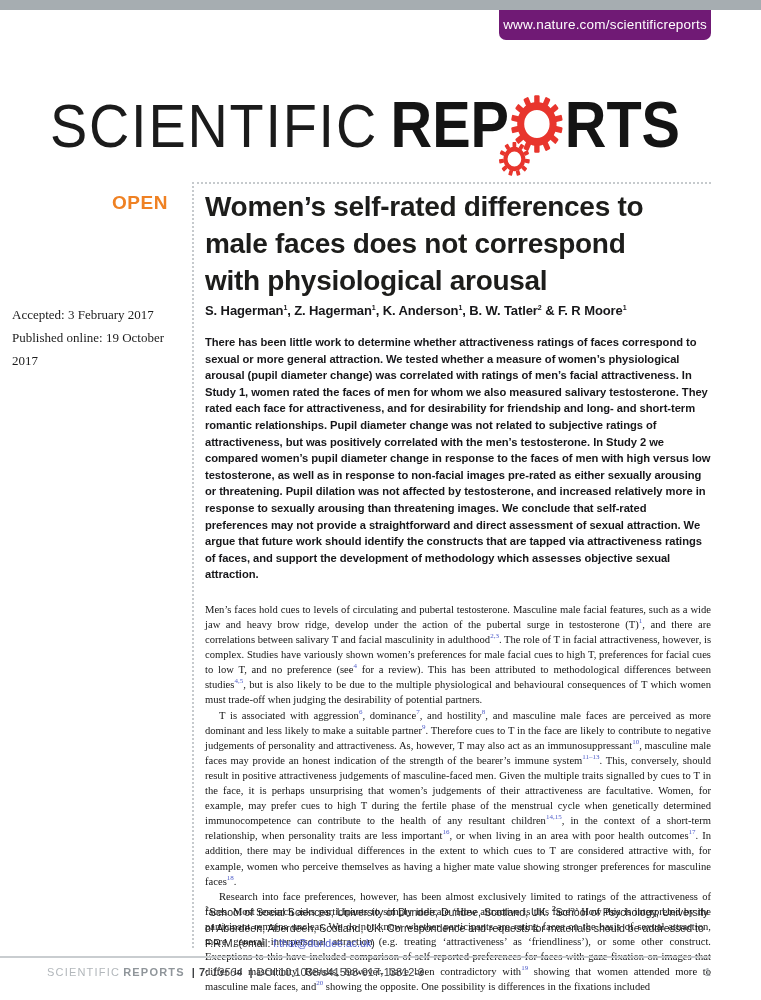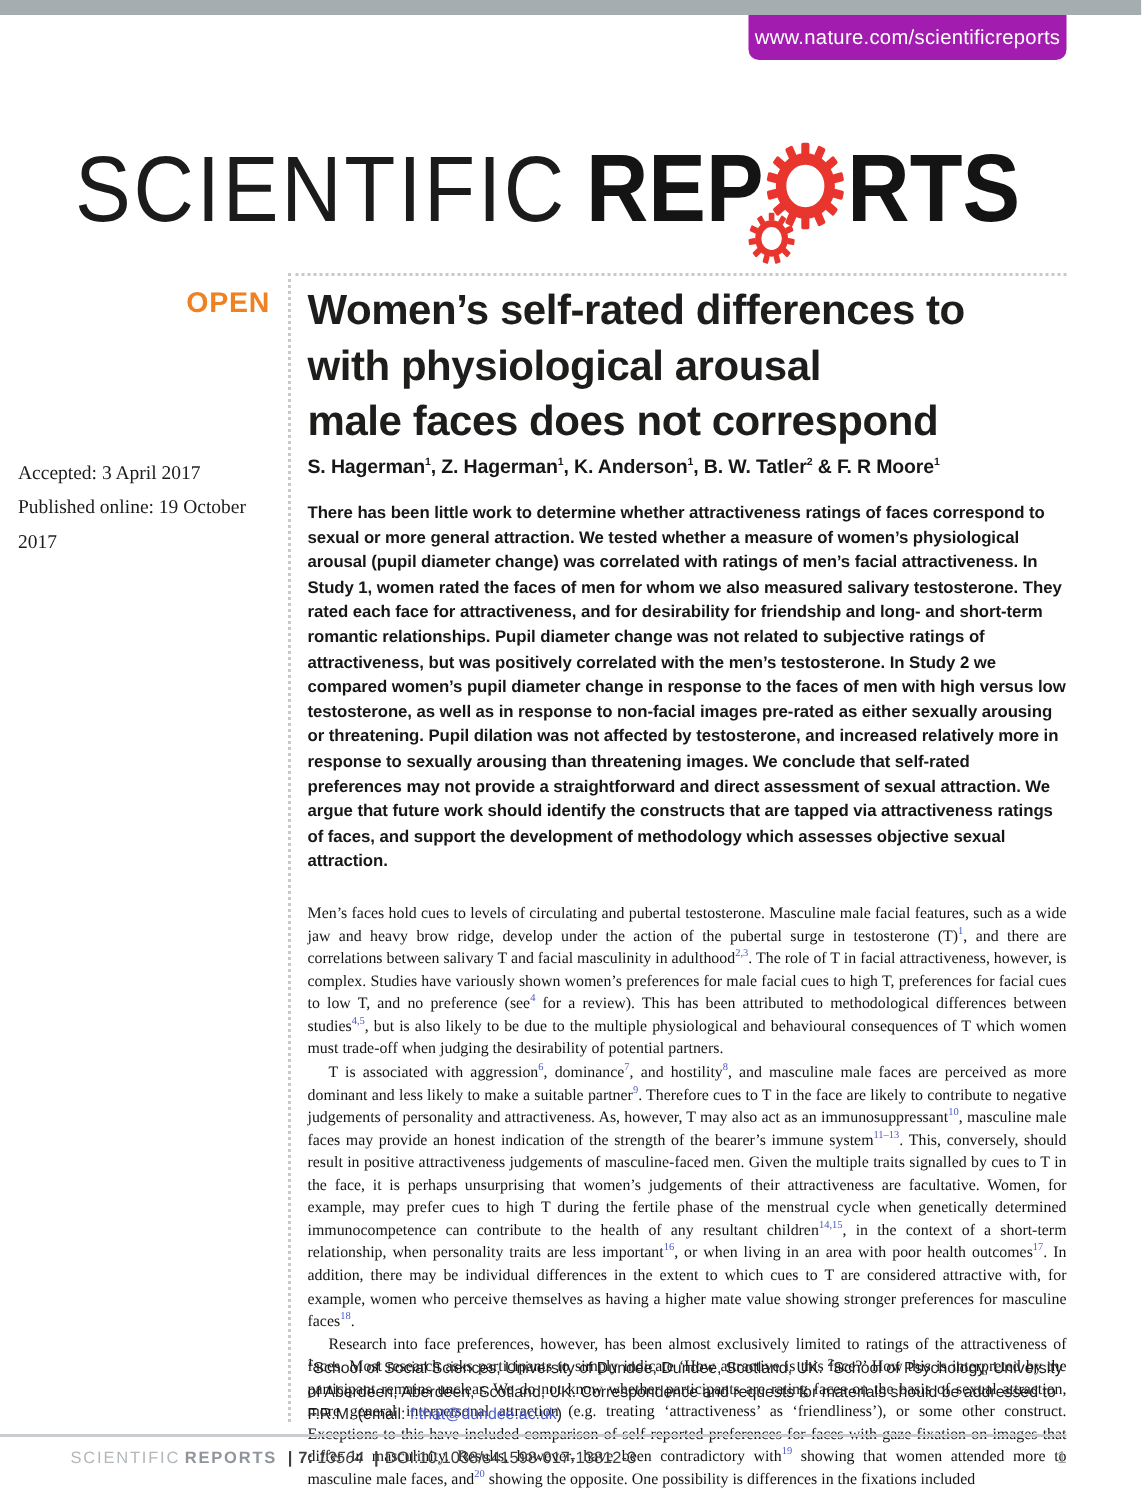--- a/index.html
+++ b/index.html
@@ -1,35 +1,35 @@
 <!DOCTYPE html>
 <html><head>
 <meta charset="utf-8">
 <style>
   html,body{margin:0;padding:0;background:#ffffff;}
   .page{position:relative;width:761px;height:1000px;background:#fff;overflow:hidden;
         font-family:"Liberation Sans",sans-serif;color:#1a1a1a;}
 
   .topbar{position:absolute;top:0;left:0;width:761px;height:10px;background:#a6adb1;}
-  .url-badge{position:absolute;top:10px;left:499px;width:212px;height:30px;background:#a21caf;
+  .url-badge{position:absolute;top:10px;left:499px;width:212px;height:30px;background:#701a75;
              color:#fff;font-size:13.5px;line-height:30px;text-align:center;
              border-radius:0 0 7px 7px;letter-spacing:.2px;}
 
   .logo{position:absolute;top:88px;left:50px;white-space:nowrap;
         transform:scaleX(.9);transform-origin:left bottom;}
   .logo-thin{font-size:62px;font-weight:100;letter-spacing:2px;color:#1b1b1b;}
   .logo-bold{font-size:64px;font-weight:700;letter-spacing:0;color:#141414;margin-left:14px;}
   .gear-wrap{position:relative;display:inline-block;width:60px;height:60px;vertical-align:-7px;margin:0 1px;}
   .gear-big{position:absolute;top:0;left:0;width:60px;height:60px;}
   .gear-small{position:absolute;left:-14px;bottom:-24px;width:38px;height:38px;}
 
   .dotted-h{position:absolute;left:192px;top:182px;width:519px;border-top:2px dotted #c6cacd;}
   .dotted-v{position:absolute;left:192px;top:182px;height:766px;border-left:2px dotted #c6cacd;}
 
-  .open{position:absolute;left:100px;top:192px;width:80px;text-align:right;
+  .open{position:absolute;left:100px;top:192px;width:80px;text-align:center;
         font-size:19px;font-weight:700;color:#ef8123;letter-spacing:.5px;}
 
   .title{position:absolute;left:205px;top:188px;width:512px;font-size:28px;font-weight:700;
          line-height:37px;color:#1d1d1b;letter-spacing:-.3px;}
 
   .dates{position:absolute;left:12px;top:303px;width:180px;font-family:"Liberation Serif",serif;
          font-size:13px;line-height:23px;color:#1c1c1c;}
 
   .main{position:absolute;left:205px;top:303px;width:506px;}
   .authors{font-size:13px;font-weight:700;color:#17171a;letter-spacing:-.1px;}
@@ -100,26 +100,26 @@
           </svg></span><span>RTS</span></span>
   </div>
 
   <div class="dotted-h"></div>
   <div class="dotted-v"></div>
 
   <div class="open">OPEN</div>
 
   <div class="title">
     <div>Women’s self-rated differences to</div>
+    <div>male faces does not correspond</div>
     <div>with physiological arousal</div>
-    <div>male faces does not correspond</div>
   </div>
 
   <div class="dates">
-    <div>Accepted: 3 April 2017</div>
+    <div>Accepted: 3 February 2017</div>
     <div>Published online: 19 October 2017</div>
   </div>
 
   <div class="main">
     <div class="authors"><span>S. Hagerman</span><sup>1</sup><span>, Z. Hagerman</span><sup>1</sup><span>, K. Anderson</span><sup>1</sup><span>, B. W. Tatler</span><sup>2</sup><span> &amp; F. R Moore</span><sup>1</sup></div>
     <div class="abstract">There has been little work to determine whether attractiveness ratings of faces correspond to sexual or more general attraction. We tested whether a measure of women’s physiological arousal (pupil diameter change) was correlated with ratings of men’s facial attractiveness. In Study 1, women rated the faces of men for whom we also measured salivary testosterone. They rated each face for attractiveness, and for desirability for friendship and long- and short-term romantic relationships. Pupil diameter change was not related to subjective ratings of attractiveness, but was positively correlated with the men’s testosterone. In Study 2 we compared women’s pupil diameter change in response to the faces of men with high versus low testosterone, as well as in response to non-facial images pre-rated as either sexually arousing or threatening. Pupil dilation was not affected by testosterone, and increased relatively more in response to sexually arousing than threatening images. We conclude that self-rated preferences may not provide a straightforward and direct assessment of sexual attraction. We argue that future work should identify the constructs that are tapped via attractiveness ratings of faces, and support the development of methodology which assesses objective sexual attraction.</div>
     <div class="bodytext">
       <p><span>Men’s faces hold cues to levels of circulating and pubertal testosterone. Masculine male facial features, such as a wide jaw and heavy brow ridge, develop under the action of the pubertal surge in testosterone (T)</span><sup class="ref-link">1</sup><span>, and there are correlations between salivary T and facial masculinity in adulthood</span><sup class="ref-link">2,3</sup><span>. The role of T in facial attractiveness, however, is complex. Studies have variously shown women’s preferences for male facial cues to high T, preferences for facial cues to low T, and no preference (see</span><sup class="ref-link">4</sup><span> for a review). This has been attributed to methodological differences between studies</span><sup class="ref-link">4,5</sup><span>, but is also likely to be due to the multiple physiological and behavioural consequences of T which women must trade-off when judging the desirability of potential partners.</span></p>
       <p class="indent"><span>T is associated with aggression</span><sup class="ref-link">6</sup><span>, dominance</span><sup class="ref-link">7</sup><span>, and hostility</span><sup class="ref-link">8</sup><span>, and masculine male faces are perceived as more dominant and less likely to make a suitable partner</span><sup class="ref-link">9</sup><span>. Therefore cues to T in the face are likely to contribute to negative judgements of personality and attractiveness. As, however, T may also act as an immunosuppressant</span><sup class="ref-link">10</sup><span>, masculine male faces may provide an honest indication of the strength of the bearer’s immune system</span><sup class="ref-link">11–13</sup><span>. This, conversely, should result in positive attractiveness judgements of masculine-faced men. Given the multiple traits signalled by cues to T in the face, it is perhaps unsurprising that women’s judgements of their attractiveness are facultative. Women, for example, may prefer cues to high T during the fertile phase of the menstrual cycle when genetically determined immunocompetence can contribute to the health of any resultant children</span><sup class="ref-link">14,15</sup><span>, in the context of a short-term relationship, when personality traits are less important</span><sup class="ref-link">16</sup><span>, or when living in an area with poor health outcomes</span><sup class="ref-link">17</sup><span>. In addition, there may be individual differences in the extent to which cues to T are considered attractive with, for example, women who perceive themselves as having a higher mate value showing stronger preferences for masculine faces</span><sup class="ref-link">18</sup><span>.</span></p>
       <p class="indent"><span>Research into face preferences, however, has been almost exclusively limited to ratings of the attractiveness of faces. Most research asks participants to simply indicate ‘How attractive is this face?’ How this is interpreted by the participant remains unclear. We do not know whether participants are rating faces on the basis of sexual attraction, more general interpersonal attraction (e.g. treating ‘attractiveness’ as ‘friendliness’), or some other construct. Exceptions to this have included comparison of self-reported preferences for faces with gaze fixation on images that differ in masculinity. Results, however, have been contradictory with</span><sup class="ref-link">19</sup><span> showing that women attended more to masculine male faces, and</span><sup class="ref-link">20</sup><span> showing the opposite. One possibility is differences in the fixations included</span></p>

